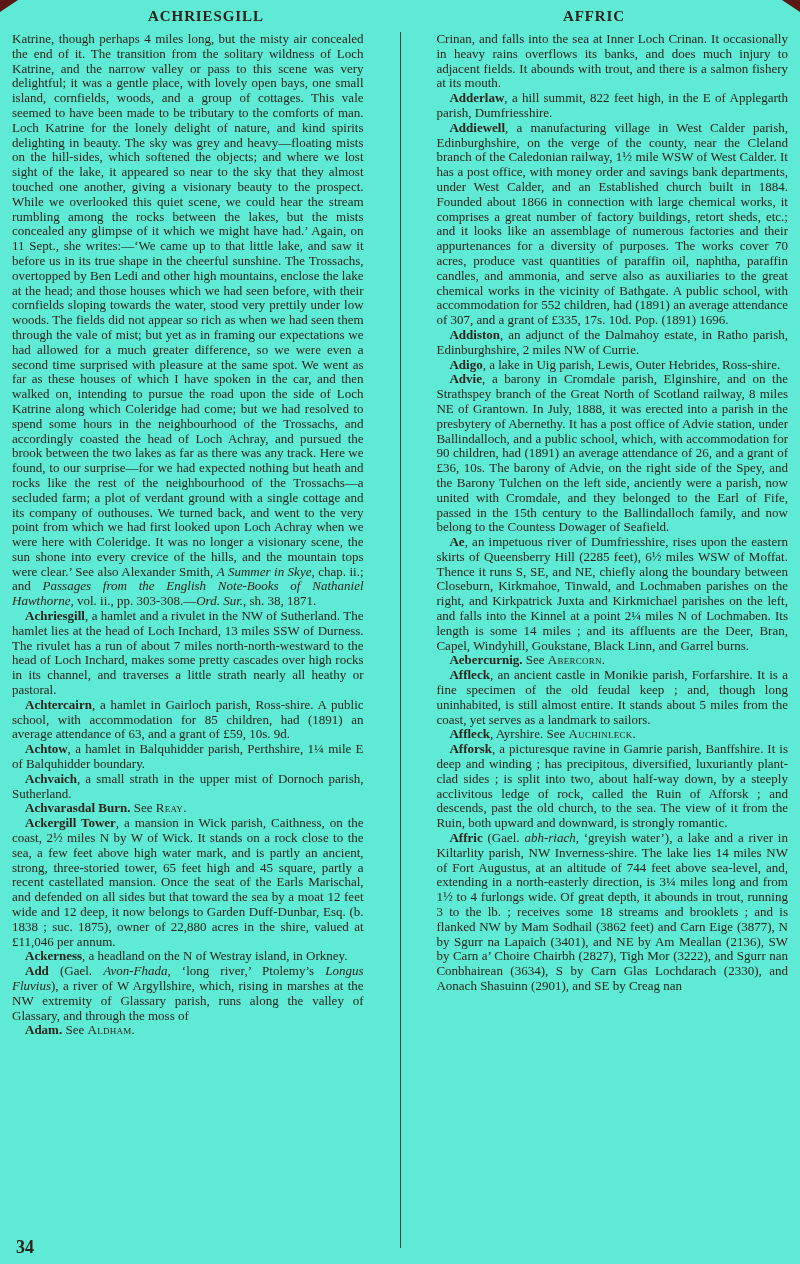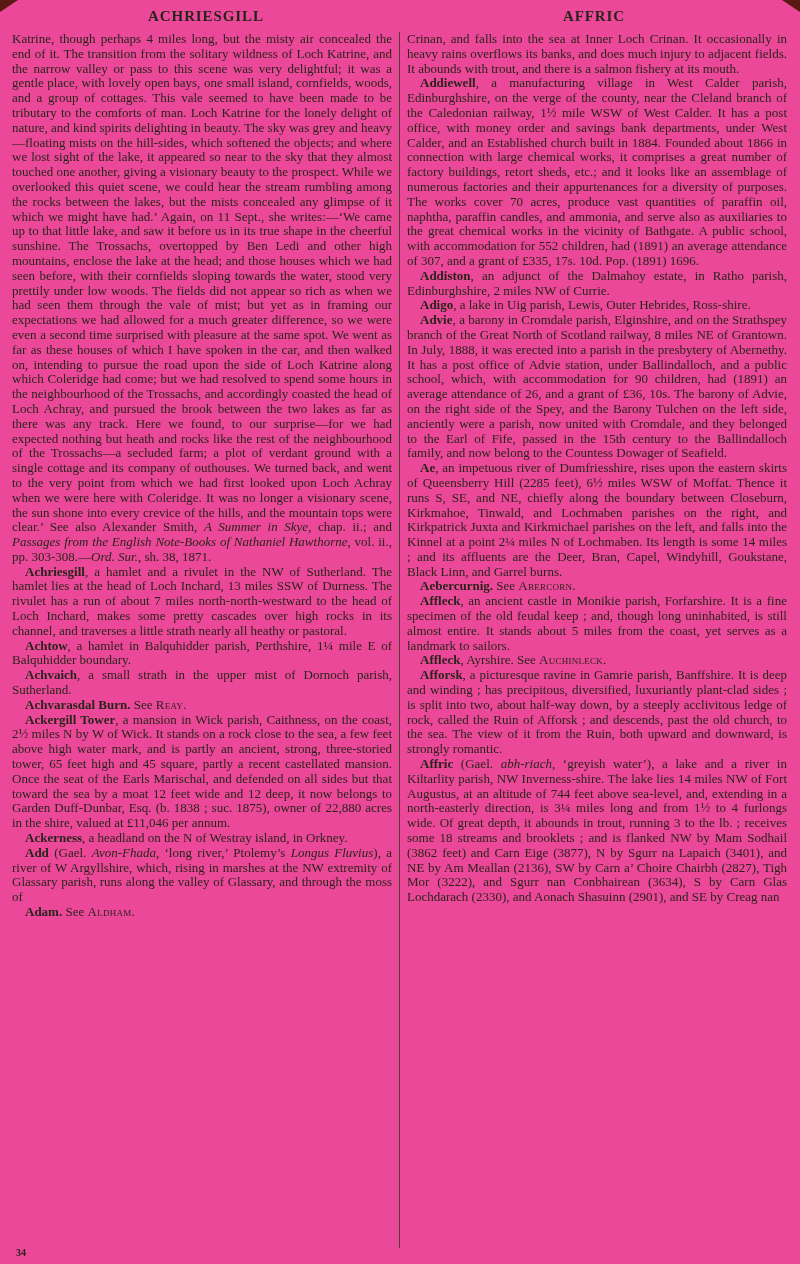--- a/index.html
+++ b/index.html
@@ -1,79 +1,81 @@
 <!DOCTYPE html>
 <html lang="en"><head>
 <meta charset="utf-8">
 <style>
   html,body{margin:0;padding:0;}
   body{background:#8a8578;}
   .page{
     position:relative;
     width:800px;height:1264px;
     margin:0 auto;
-    background:#ec4899;
+    background:#5eead4;
     color:#29241b;
     font-family:"Liberation Serif","DejaVu Serif",serif;
     overflow:hidden;
     box-sizing:border-box;
   }
   .corner-mark{position:absolute;top:0;width:18px;height:12px;background:#5a1913;}
   .corner-mark.left{left:0;clip-path:polygon(0 0,100% 0,0 100%);}
   .corner-mark.right{right:0;clip-path:polygon(0 0,100% 0,100% 100%);}
   .running-heads{
     position:absolute;top:8px;left:12px;width:776px;
     display:flex;
     font-weight:700;font-size:15px;letter-spacing:.06em;
   }
   .running-heads .head{width:388px;text-align:center;}
   .columns{
     position:absolute;top:32px;left:12px;width:776px;height:1216px;
     display:flex;
-    font-size:13px;line-height:14.8px;
+    font-size:13px;line-height:14.8px;gap:29px;
   }
   .col{width:380px;text-align:justify;overflow:hidden;}
   .col-rule{width:1px;background:#4a4335;margin:0 7px;}
   p.entry{margin:0;text-indent:13px;}
   p.entry.no-indent{text-indent:0;}
   .b{font-weight:700;}
   .i{font-style:italic;}
   .sc{font-variant:small-caps;letter-spacing:.02em;}
   .page-number{
     position:absolute;left:16px;bottom:6px;
-    font-weight:700;font-size:10px;
+    font-weight:700;font-size:18px;
   }
 </style>
 </head>
 <body>
 
 <div class="page">
   <div class="corner-mark left"></div>
   <div class="corner-mark right"></div>
 
   <div class="running-heads">
     <div class="head">ACHRIESGILL</div>
     <div class="head">AFFRIC</div>
   </div>
 
   <div class="columns">
     <div class="col" id="col-left">
         <p class="entry no-indent"><span>Katrine, though perhaps 4 miles long, but the misty air concealed the end of it.  The transition from the solitary wildness of Loch Katrine, and the narrow valley or pass to this scene was very delightful; it was a gentle place, with lovely open bays, one small island, cornfields, woods, and a group of cottages.  This vale seemed to have been made to be tributary to the comforts of man.  Loch Katrine for the lonely delight of nature, and kind spirits delighting in beauty.  The sky was grey and heavy—floating mists on the hill-sides, which softened the objects; and where we lost sight of the lake, it appeared so near to the sky that they almost touched one another, giving a visionary beauty to the prospect.  While we overlooked this quiet scene, we could hear the stream rumbling among the rocks between the lakes, but the mists concealed any glimpse of it which we might have had.’ Again, on 11 Sept., she writes:—‘We came up to that little lake, and saw it before us in its true shape in the cheerful sunshine.  The Trossachs, overtopped by Ben Ledi and other high mountains, enclose the lake at the head; and those houses which we had seen before, with their cornfields sloping towards the water, stood very prettily under low woods.  The fields did not appear so rich as when we had seen them through the vale of mist; but yet as in framing our expectations we had allowed for a much greater difference, so we were even a second time surprised with pleasure at the same spot.  We went as far as these houses of which I have spoken in the car, and then walked on, intending to pursue the road upon the side of Loch Katrine along which Coleridge had come; but we had resolved to spend some hours in the neighbourhood of the Trossachs, and accordingly coasted the head of Loch Achray, and pursued the brook between the two lakes as far as there was any track.  Here we found, to our surprise—for we had expected nothing but heath and rocks like the rest of the neighbourhood of the Trossachs—a secluded farm; a plot of verdant ground with a single cottage and its company of outhouses.  We turned back, and went to the very point from which we had first looked upon Loch Achray when we were here with Coleridge.  It was no longer a visionary scene, the sun shone into every crevice of the hills, and the mountain tops were clear.’  See also Alexander Smith, </span><span class="i">A Summer in Skye</span><span>, chap. ii.; and </span><span class="i">Passages from the English Note-Books of Nathaniel Hawthorne</span><span>, vol. ii., pp. 303-308.—</span><span class="i">Ord. Sur.</span><span>, sh. 38, 1871.</span></p>
         <p class="entry"><span class="b">Achriesgill</span><span>, a hamlet and a rivulet in the NW of Sutherland.  The hamlet lies at the head of Loch Inchard, 13 miles SSW of Durness.  The rivulet has a run of about 7 miles north-north-westward to the head of Loch Inchard, makes some pretty cascades over high rocks in its channel, and traverses a little strath nearly all heathy or pastoral.</span></p>
+        <p class="entry"><span class="b">Achtercairn</span><span>, a hamlet in Gairloch parish, Ross-shire.  A public school, with accommodation for 85 children, had (1891) an average attendance of 63, and a grant of £59, 10s. 9d.</span></p>
         <p class="entry"><span class="b">Achtow</span><span>, a hamlet in Balquhidder parish, Perthshire, 1¼ mile E of Balquhidder boundary.</span></p>
         <p class="entry"><span class="b">Achvaich</span><span>, a small strath in the upper mist of Dornoch parish, Sutherland.</span></p>
         <p class="entry"><span class="b">Achvarasdal Burn.</span><span>  See </span><span class="sc">Reay</span><span>.</span></p>
         <p class="entry"><span class="b">Ackergill Tower</span><span>, a mansion in Wick parish, Caithness, on the coast, 2½ miles N by W of Wick.  It stands on a rock close to the sea, a few feet above high water mark, and is partly an ancient, strong, three-storied tower, 65 feet high and 45 square, partly a recent castellated mansion.  Once the seat of the Earls Marischal, and defended on all sides but that toward the sea by a moat 12 feet wide and 12 deep, it now belongs to Garden Duff-Dunbar, Esq. (b. 1838 ; suc. 1875), owner of 22,880 acres in the shire, valued at £11,046 per annum.</span></p>
         <p class="entry"><span class="b">Ackerness</span><span>, a headland on the N of Westray island, in Orkney.</span></p>
         <p class="entry"><span class="b">Add</span><span> (Gael. </span><span class="i">Avon-Fhada</span><span>, ‘long river,’ Ptolemy’s </span><span class="i">Longus Fluvius</span><span>), a river of W Argyllshire, which, rising in marshes at the NW extremity of Glassary parish, runs along the valley of Glassary, and through the moss of</span></p>
         <p class="entry"><span class="b">Adam.</span><span>  See </span><span class="sc">Aldham</span><span>.</span></p>
       </div>
     <div class="col-rule"></div>
     <div class="col" id="col-right">
         <p class="entry no-indent"><span>Crinan, and falls into the sea at Inner Loch Crinan.  It occasionally in heavy rains overflows its banks, and does much injury to adjacent fields.  It abounds with trout, and there is a salmon fishery at its mouth.</span></p>
+        <p class="entry"><span class="b">Adderlaw</span><span>, a hill summit, 822 feet high, in the E of Applegarth parish, Dumfriesshire.</span></p>
         <p class="entry"><span class="b">Addiewell</span><span>, a manufacturing village in West Calder parish, Edinburghshire, on the verge of the county, near the Cleland branch of the Caledonian railway, 1½ mile WSW of West Calder.  It has a post office, with money order and savings bank departments, under West Calder, and an Established church built in 1884.  Founded about 1866 in connection with large chemical works, it comprises a great number of factory buildings, retort sheds, etc.; and it looks like an assemblage of numerous factories and their appurtenances for a diversity of purposes.  The works cover 70 acres, produce vast quantities of paraffin oil, naphtha, paraffin candles, and ammonia, and serve also as auxiliaries to the great chemical works in the vicinity of Bathgate.  A public school, with accommodation for 552 children, had (1891) an average attendance of 307, and a grant of £335, 17s. 10d.  Pop. (1891) 1696.</span></p>
         <p class="entry"><span class="b">Addiston</span><span>, an adjunct of the Dalmahoy estate, in Ratho parish, Edinburghshire, 2 miles NW of Currie.</span></p>
         <p class="entry"><span class="b">Adigo</span><span>, a lake in Uig parish, Lewis, Outer Hebrides, Ross-shire.</span></p>
         <p class="entry"><span class="b">Advie</span><span>, a barony in Cromdale parish, Elginshire, and on the Strathspey branch of the Great North of Scotland railway, 8 miles NE of Grantown.  In July, 1888, it was erected into a parish in the presbytery of Abernethy.  It has a post office of Advie station, under Ballindalloch, and a public school, which, with accommodation for 90 children, had (1891) an average attendance of 26, and a grant of £36, 10s.  The barony of Advie, on the right side of the Spey, and the Barony Tulchen on the left side, anciently were a parish, now united with Cromdale, and they belonged to the Earl of Fife, passed in the 15th century to the Ballindalloch family, and now belong to the Countess Dowager of Seafield.</span></p>
         <p class="entry"><span class="b">Ae</span><span>, an impetuous river of Dumfriesshire, rises upon the eastern skirts of Queensberry Hill (2285 feet), 6½ miles WSW of Moffat.  Thence it runs S, SE, and NE, chiefly along the boundary between Closeburn, Kirkmahoe, Tinwald, and Lochmaben parishes on the right, and Kirkpatrick Juxta and Kirkmichael parishes on the left, and falls into the Kinnel at a point 2¼ miles N of Lochmaben.  Its length is some 14 miles ; and its affluents are the Deer, Bran, Capel, Windyhill, Goukstane, Black Linn, and Garrel burns.</span></p>
         <p class="entry"><span class="b">Aebercurnig.</span><span>  See </span><span class="sc">Abercorn</span><span>.</span></p>
         <p class="entry"><span class="b">Affleck</span><span>, an ancient castle in Monikie parish, Forfarshire.  It is a fine specimen of the old feudal keep ; and, though long uninhabited, is still almost entire.  It stands about 5 miles from the coast, yet serves as a landmark to sailors.</span></p>
         <p class="entry"><span class="b">Affleck</span><span>, Ayrshire.  See </span><span class="sc">Auchinleck</span><span>.</span></p>
         <p class="entry"><span class="b">Afforsk</span><span>, a picturesque ravine in Gamrie parish, Banffshire.  It is deep and winding ; has precipitous, diversified, luxuriantly plant-clad sides ; is split into two, about half-way down, by a steeply acclivitous ledge of rock, called the Ruin of Afforsk ; and descends, past the old church, to the sea.  The view of it from the Ruin, both upward and downward, is strongly romantic.</span></p>
         <p class="entry"><span class="b">Affric</span><span> (Gael. </span><span class="i">abh-riach</span><span>, ‘greyish water’), a lake and a river in Kiltarlity parish, NW Inverness-shire.  The lake lies 14 miles NW of Fort Augustus, at an altitude of 744 feet above sea-level, and, extending in a north-easterly direction, is 3¼ miles long and from 1½ to 4 furlongs wide.  Of great depth, it abounds in trout, running 3 to the lb. ; receives some 18 streams and brooklets ; and is flanked NW by Mam Sodhail (3862 feet) and Carn Eige (3877), N by Sgurr na Lapaich (3401), and NE by Am Meallan (2136), SW by Carn a’ Choire Chairbh (2827), Tigh Mor (3222), and Sgurr nan Conbhairean (3634), S by Carn Glas Lochdarach (2330), and Aonach Shasuinn (2901), and SE by Creag nan</span></p>

